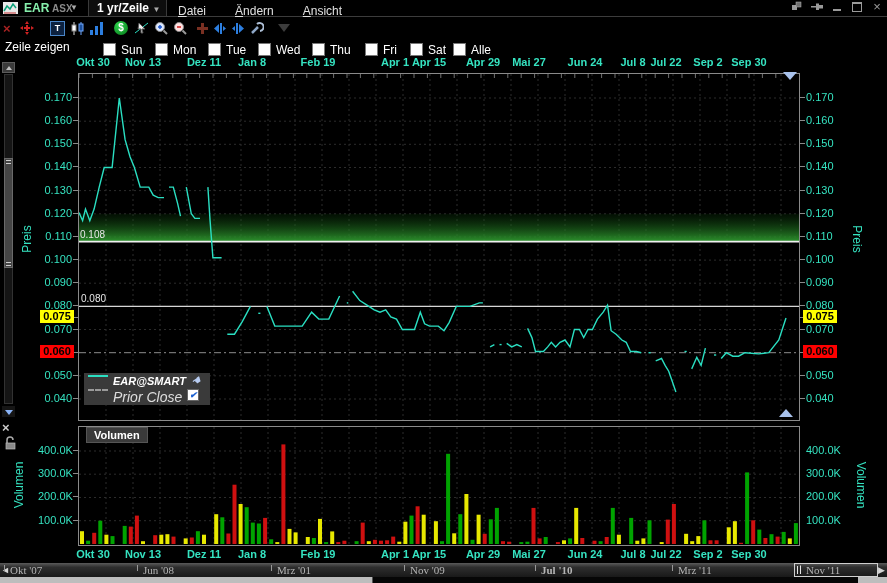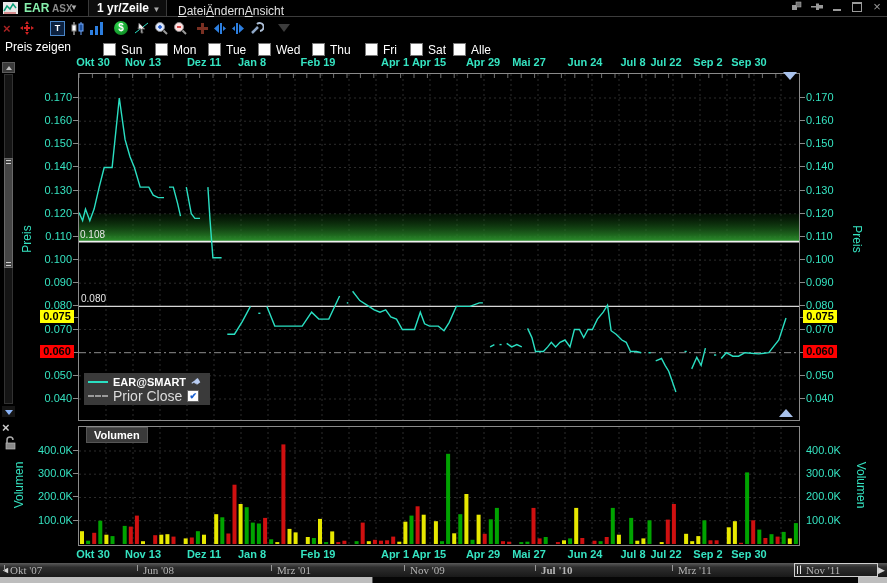--- a/index.html
+++ b/index.html
@@ -8,21 +8,21 @@
   .abs{position:absolute;}
   
   #titlebar{position:absolute;left:0;top:0;width:887px;height:16px;background:#000;border-bottom:1px solid #3c3c3c;}
   #symbol{position:absolute;left:24px;top:1px;font-size:12px;font-weight:bold;color:#86efac;}
   #exchange{position:absolute;left:52px;top:3px;font-size:10px;font-weight:bold;color:#8a8a8a;}
   .caret{font-size:8px;color:#aaa;}
   #symcaret{position:absolute;left:70px;top:3px;}
   #period{position:absolute;left:88px;top:0;height:15px;padding:1px 6px 0 8px;font-size:12px;font-weight:bold;color:#fff;
           border-left:1px solid #3a3a3a;border-right:1px solid #3a3a3a;background:#0d0d0d;}
   #menus{position:absolute;left:178px;top:1px;}
-  .menu{display:inline-block;margin-right:0;font-size:12px;color:#e0e0e0;}
+  .menu{display:inline-block;margin-right:29px;font-size:12px;color:#e0e0e0;}
   #winctrl{position:absolute;right:4px;top:1px;display:flex;align-items:center;gap:8px;color:#9a9a9a;}
   .wbtn{width:12px;height:11px;display:flex;align-items:center;justify-content:center;font-size:11px;color:#9a9a9a;}
   #minbar{width:8px;height:2px;background:#9a9a9a;margin-top:6px;}
   #restbox{width:8px;height:7px;border:1px solid #9a9a9a;border-top:2px solid #9a9a9a;}
   
   #toolbar{position:absolute;left:0;top:17px;width:887px;height:22px;display:flex;align-items:center;}
   .ticon{height:16px;display:flex;align-items:center;justify-content:center;margin-right:5px;}
   .redx{color:#a92222;font-weight:bold;font-size:13px;width:12px;}
   .tbox{width:13px;height:13px;background:#0d2240;border:1px solid #4a86c8;color:#fff;
         font-size:9px;font-weight:bold;text-align:center;line-height:13px;}
@@ -49,21 +49,21 @@
   .rot{position:absolute;font-size:12px;color:#35e3c1;white-space:nowrap;}
   
   .plot{position:absolute;border:1px solid #8a8a8a;background:#000;box-sizing:border-box;}
   #pricePlot{left:78px;top:73px;width:722px;height:348px;}
   #volPlot{left:78px;top:426px;width:722px;height:120px;}
   .annot{position:absolute;font-size:10px;color:#e8e8e8;text-align:right;}
   #volTab{position:absolute;left:86px;top:427px;background:#3a3a3a;border:1px solid #555;
           color:#fff;font-weight:bold;font-size:11px;padding:0 7px;height:14px;line-height:14px;}
   
   #legend{position:absolute;left:84px;top:373px;width:126px;height:32px;background:#3a3a3a;padding:2px 4px;box-sizing:border-box;}
-  .legrow{display:flex;align-items:center;height:14px;}
+  .legrow{display:flex;align-items:flex-start;height:14px;font-style:italic;}
   .legsample1{width:20px;height:2px;background:#2adfc2;margin-right:5px;}
   .legsample2{width:20px;height:0;border-top:2px dashed #9a9a9a;margin-right:5px;}
   .leglbl1{font-size:11px;font-weight:bold;color:#fff;}
   .leglbl2{font-size:14px;color:#ddd;}
   .hand{font-size:11px;color:#b9cdf2;margin-left:5px;transform:rotate(-35deg);}
   .legcb{width:10px;height:10px;background:#fff;border:1px solid #666;margin-left:5px;
          font-size:9px;line-height:10px;text-align:center;color:#1a5fd0;font-weight:bold;}
   
   .bluetri{position:absolute;width:0;height:0;}
   #triTop{left:783px;top:72px;border-left:7px solid transparent;border-right:7px solid transparent;border-top:8px solid #a8c2ec;}
@@ -206,21 +206,21 @@
           <line x1="3" y1="12" x2="9" y2="6" stroke="#8fa8c8" stroke-width="2.5"></line>
           <path d="M8 3 a4 4 0 1 1 3 7" fill="none" stroke="#aebfd6" stroke-width="2"></path>
         </svg>
       </span>
       <span class="ticon" style="margin-left: 10px;">
         <span class="tri-d"></span>
       </span>
     </div>
 
   <div id="tradesrow">
-    <span id="tradeslabel">Preis zeigen</span>
+    <span id="tradeslabel">Zeile zeigen</span>
     <span id="days"><span class="day" style="left: 103px;"><span class="cb"></span><span class="daylbl">Sun</span></span><span class="day" style="left: 155px;"><span class="cb"></span><span class="daylbl">Mon</span></span><span class="day" style="left: 208px;"><span class="cb"></span><span class="daylbl">Tue</span></span><span class="day" style="left: 258px;"><span class="cb"></span><span class="daylbl">Wed</span></span><span class="day" style="left: 312px;"><span class="cb"></span><span class="daylbl">Thu</span></span><span class="day" style="left: 365px;"><span class="cb"></span><span class="daylbl">Fri</span></span><span class="day" style="left: 410px;"><span class="cb"></span><span class="daylbl">Sat</span></span><span class="day" style="left: 453px;"><span class="cb"></span><span class="daylbl">Alle</span></span></span>
   </div>
 
   <div id="topdates" class="abs" style="left:0;top:56px;width:887px;height:13px;">
       <div class="datelbl" style="left: 93px; top: 0px;">Okt 30</div>
       <div class="datelbl" style="left: 143px; top: 0px;">Nov 13</div>
       <div class="datelbl" style="left: 204px; top: 0px;">Dez 11</div>
       <div class="datelbl" style="left: 252px; top: 0px;">Jan 8</div>
       <div class="datelbl" style="left: 318px; top: 0px;">Feb 19</div>
       <div class="datelbl" style="left: 395px; top: 0px;">Apr 1</div>

